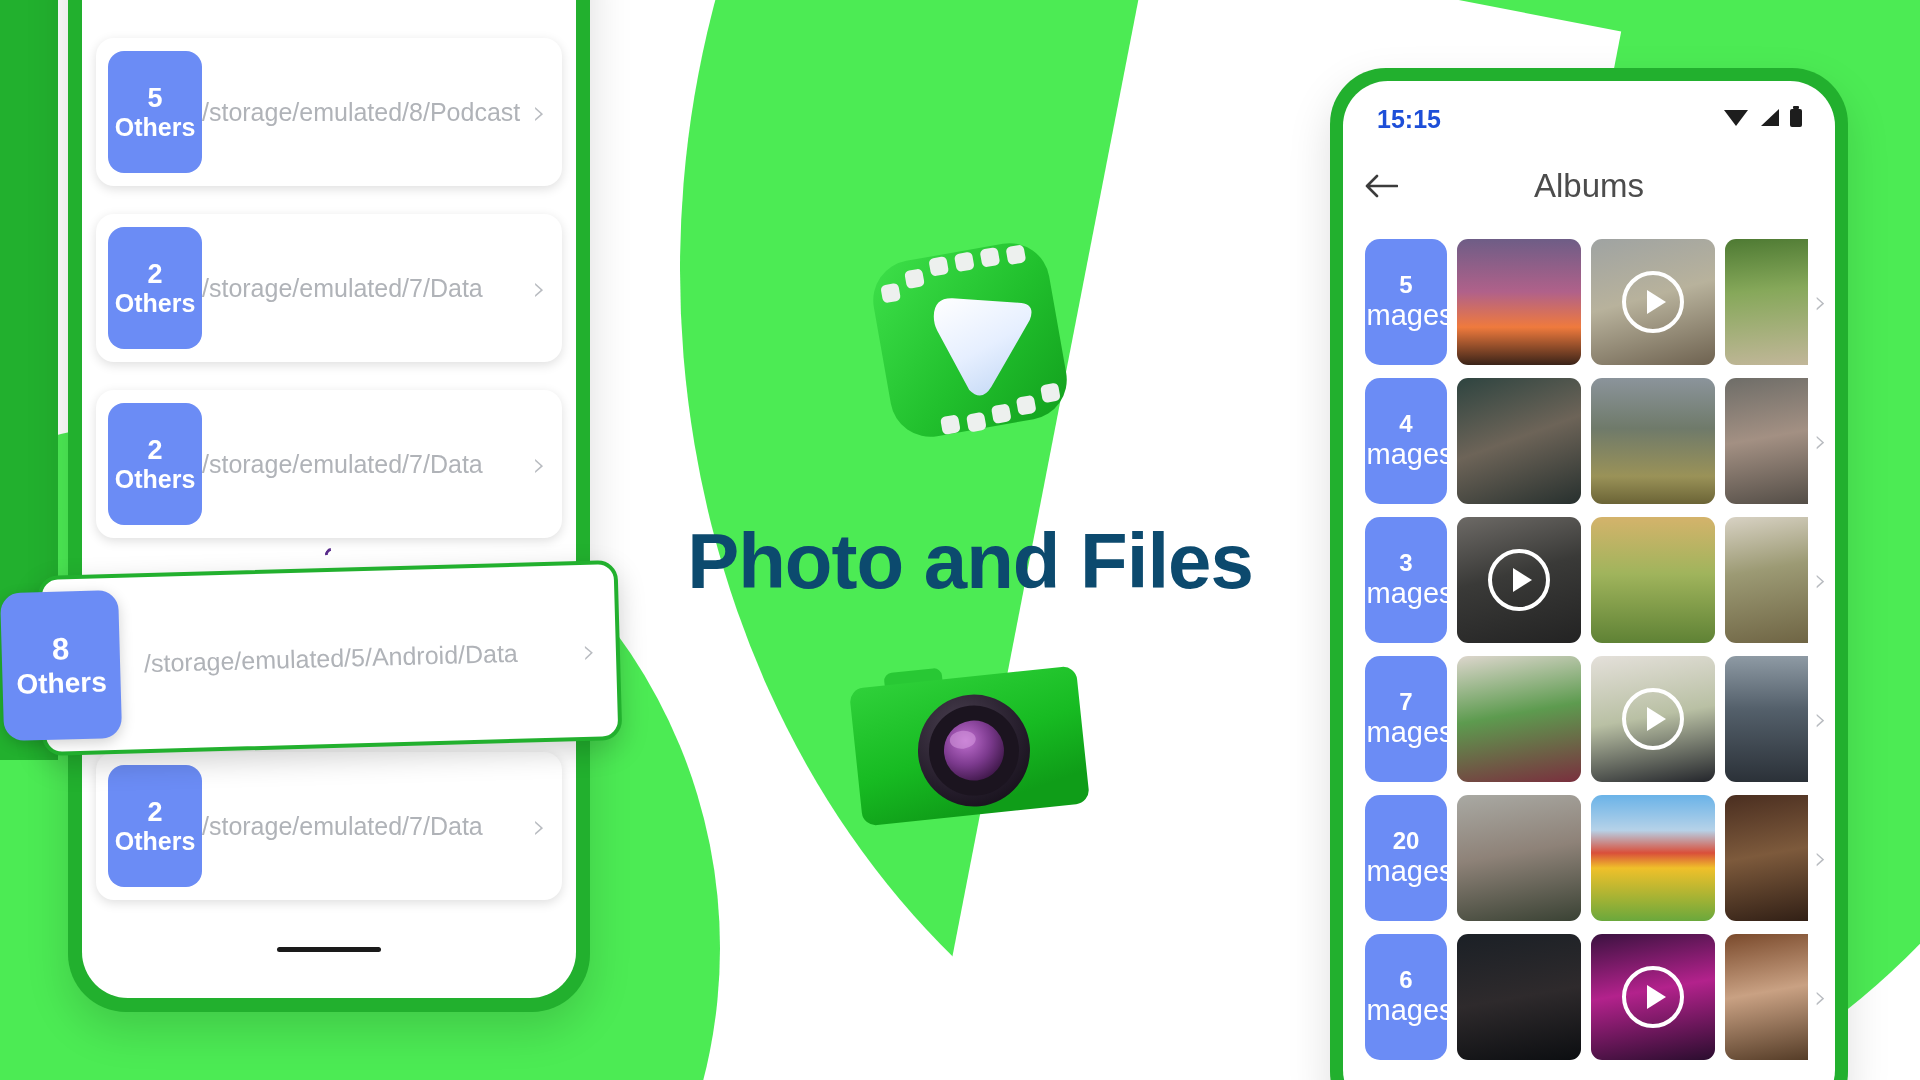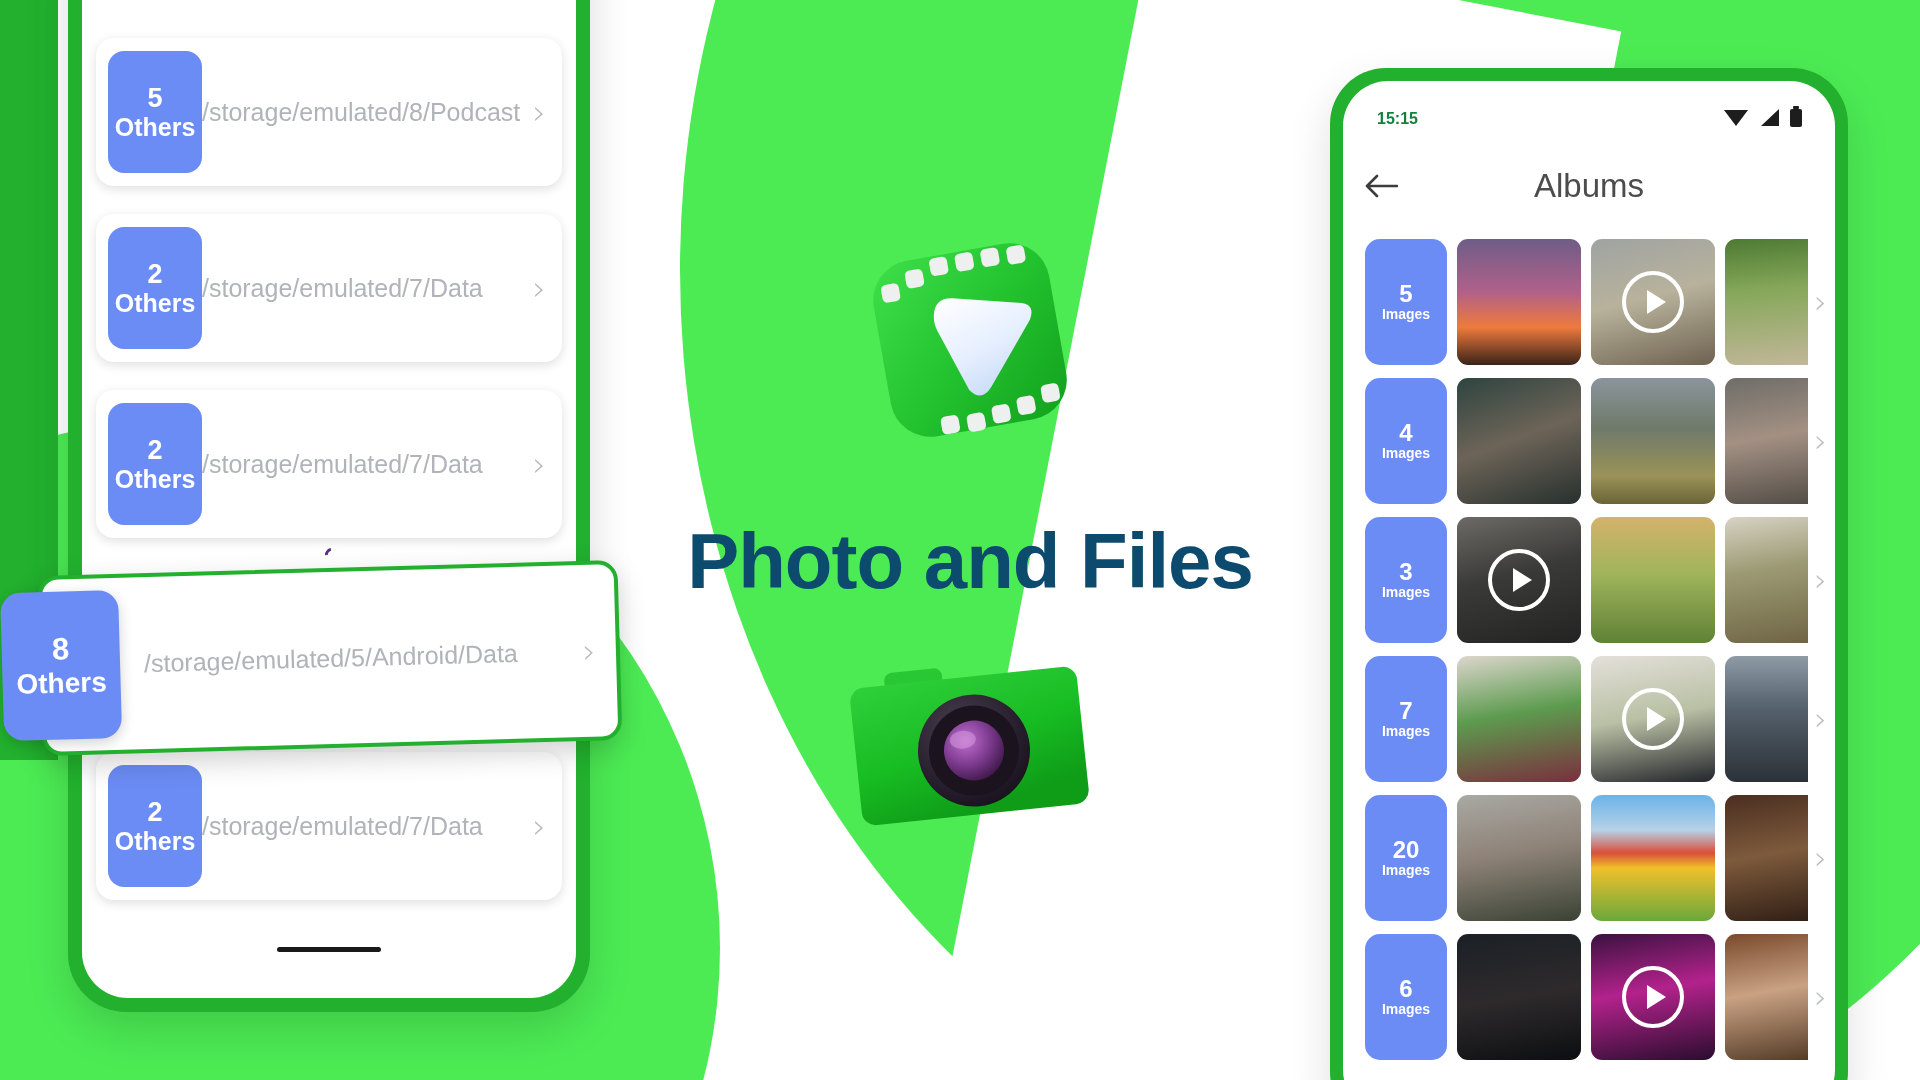--- a/index.html
+++ b/index.html
@@ -203,21 +203,21 @@
     overflow:hidden;
     position:relative;
   }
   .status-bar {
     height:62px;
     display:flex;
     align-items:center;
     justify-content:space-between;
     padding:14px 32px 0 34px;
   }
-  .status-time { font-size:16px; font-weight:700; color:#15803d; }
+  .status-time { font-size:25px; font-weight:700; color:#1d4ed8; }
   .status-icons { display:flex; align-items:center; gap:9px; }
   .appbar {
     height:86px;
     display:flex;
     align-items:center;
     padding:0 18px;
     position:relative;
   }
   .back-arrow { width:40px; height:40px; display:flex; align-items:center; justify-content:center; }
   .appbar-title {
@@ -243,21 +243,21 @@
     width:82px; height:126px;
     background:#6b8cf5;
     border-radius:15px;
     color:#fff;
     display:flex; flex-direction:column;
     align-items:center; justify-content:center;
     flex:0 0 auto;
     line-height:1.14;
   }
   .album-count .num { font-size:24px; font-weight:700; }
-  .album-count .lbl { font-size:14px; font-weight:700;text-align:right; }
+  .album-count .lbl { font-size:29px; font-weight:400;text-align:right; }
   .thumbs {
     flex:1 1 auto;
     display:flex;
     gap:10px;
     margin-left:10px;
     overflow:hidden;
     height:126px;
   }
   .thumb {
     width:124px; height:126px;

